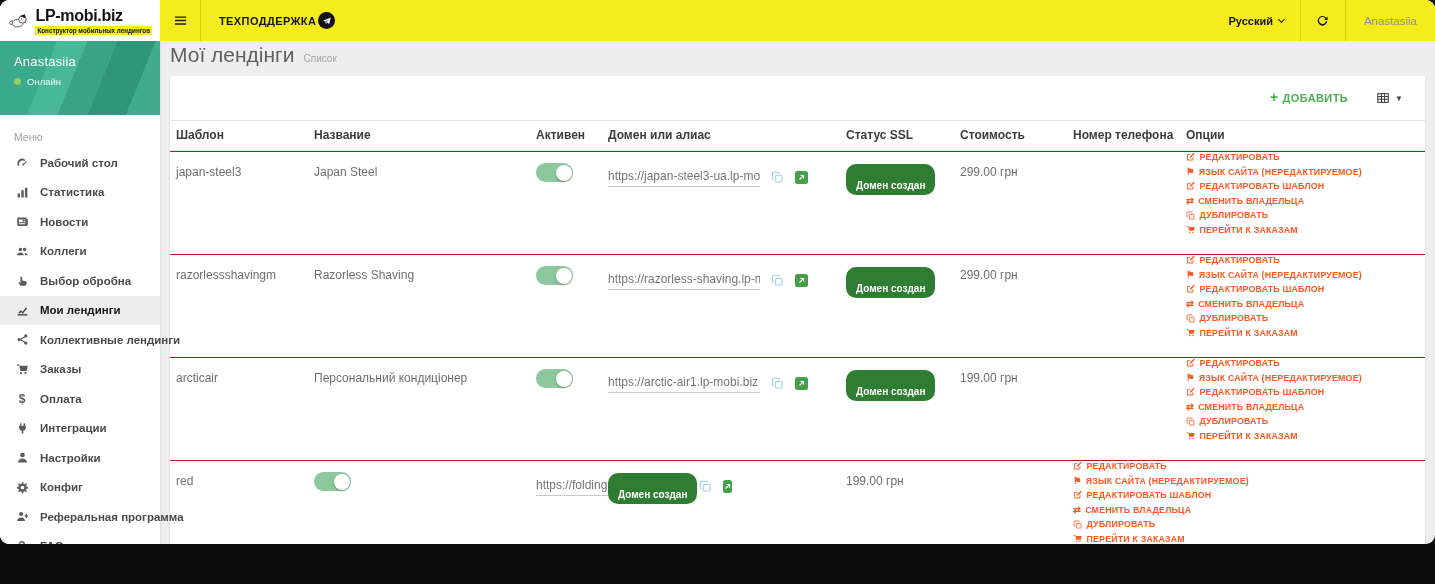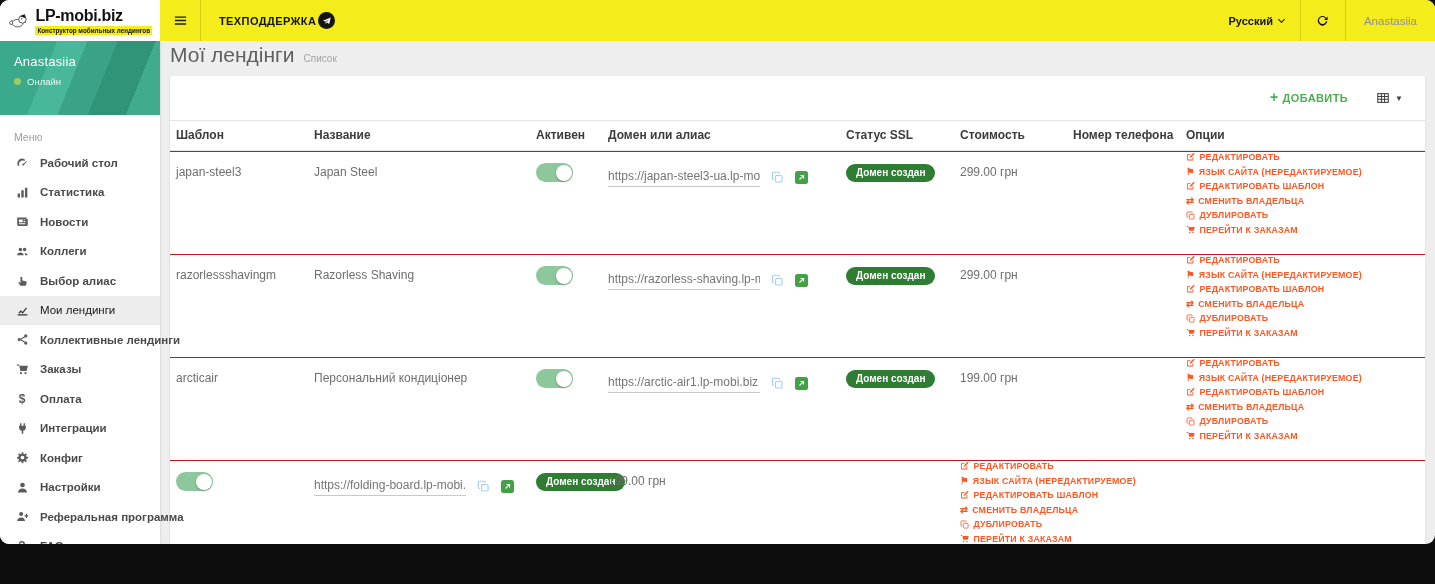--- a/index.html
+++ b/index.html
@@ -33,21 +33,21 @@
   .sidebar { position:absolute; top:41px; left:0; width:160px; bottom:0; background:#ffffff;
              box-shadow:1px 0 2px rgba(0,0,0,.08); z-index:4; }
   .upanel { height:74px; padding:13px 14px;
             background:linear-gradient(112deg,#3ba98c 0%,#3ba98c 30%,#48b79a 30%,#48b79a 46%,#3aa387 46%,#3aa387 62%,#2f9478 62%,#2f9478 82%,#41ab8e 82%); }
   .uname { color:#ffffff; font-size:13px; font-weight:500; letter-spacing:.2px; }
   .ustatus { margin-top:7px; display:flex; align-items:center; gap:6px; color:#eafff6; font-size:9.5px; }
   .dot { width:7px; height:7px; border-radius:50%; background:#9ccc65; }
   .menu-label { padding:16px 14px 5px; color:#9e9e9e; font-size:10.5px; }
   .mi { display:flex; align-items:center; height:29.5px; padding:0 14px; gap:10px; cursor:pointer;
         color:#4a4a4a; font-size:11.5px; font-weight:600; text-decoration:none; white-space:nowrap; }
-  .mi.active { background:#ededed; color:#181818; font-weight:400; }
+  .mi.active { background:#ededed; color:#181818; font-weight:700; }
   .mico { width:16px; display:flex; justify-content:center; color:#5c5c5c; flex:0 0 auto;
           font-size:12px; line-height:1; }
   .mico svg { width:13px; height:13px; }
   .mi.active .mico { color:#303030; }
 
   
   .main { position:absolute; left:160px; top:41px; right:0; bottom:0; overflow:hidden; }
   .page-head { padding:2px 10px 9px; display:flex; align-items:baseline; gap:9px; }
   .page-head h1 { font-size:21px; font-weight:400; color:#5f5f5f; }
   .page-sub { font-size:10px; color:#a3a3a3; }
@@ -75,21 +75,21 @@
   .c-domain { display:flex; align-items:center; gap:11px; padding-top:15px; }
   .domain-input { width:152px; border:0; border-bottom:1px solid #c9c9c9; font-size:12px; color:#757575;
                   outline:none; background:transparent; padding:2px 0 3px; font-family:"Liberation Sans",sans-serif; }
   .ic-copy { color:#9fd0f5; cursor:pointer; display:flex; }
   .ic-copy svg { width:13px; height:13px; }
   .ic-open { width:13px; height:13px; border-radius:2.5px; background:#43a047; display:flex;
              align-items:center; justify-content:center; cursor:pointer; color:#fff; }
   .ic-open svg { width:9px; height:9px; }
 
   .badge { display:inline-block; background:#2e7d32; color:#fff; font-size:10px; font-weight:700;
-           padding:3px 10px 4px; border-radius:10px; white-space:nowrap; }
+           padding:16px 10px 4px; border-radius:10px; white-space:nowrap; }
   .c-ssl { padding-top:12px; }
 
   .c-options { padding-top:0; }
   .opt { display:flex; align-items:center; gap:4px; color:#ff5722; font-size:8.8px; font-weight:700;
          letter-spacing:.2px; margin-bottom:4.6px; cursor:pointer; text-decoration:none; white-space:nowrap; }
   .oi { width:9.5px; height:9.5px; flex:0 0 auto; }
   .oi-t { font-size:9.5px; line-height:1; }
 
   .hidden-defs { position:absolute; width:0; height:0; overflow:hidden; }
 </style>
@@ -259,21 +259,21 @@
             </svg>
           </span>
           <span>Коллеги</span>
         </a>
       <a class="mi">
           <span class="mico">
             <svg>
               <use href="#i-pointer"></use>
             </svg>
           </span>
-          <span>Выбор алиас</span>
+          <span>Выбор обробна</span>
         </a>
       <a class="mi active">
           <span class="mico">
             <svg>
               <use href="#i-chartline"></use>
             </svg>
           </span>
           <span>Мои лендинги</span>
         </a>
       <a class="mi">
@@ -300,32 +300,32 @@
           <span class="mico">
             <svg>
               <use href="#i-plug"></use>
             </svg>
           </span>
           <span>Интеграции</span>
         </a>
       <a class="mi">
           <span class="mico">
             <svg>
+              <use href="#i-user"></use>
+            </svg>
+          </span>
+          <span>Настройки</span>
+        </a>
+      <a class="mi">
+          <span class="mico">
+            <svg>
               <use href="#i-gear"></use>
             </svg>
           </span>
           <span>Конфиг</span>
-        </a>
-      <a class="mi">
-          <span class="mico">
-            <svg>
-              <use href="#i-user"></use>
-            </svg>
-          </span>
-          <span>Настройки</span>
         </a>
       <a class="mi">
           <span class="mico">
             <svg>
               <use href="#i-useradd"></use>
             </svg>
           </span>
           <span>Реферальная программа</span>
         </a>
       <a class="mi">
@@ -536,20 +536,21 @@
           <a class="opt">
               <svg class="oi">
                 <use href="#i-cart"></use>
               </svg>
               <span>ПЕРЕЙТИ К ЗАКАЗАМ</span>
             </a>
         </div>
       </div>
 
       <div class="grid trow">
+        <div class="td">red</div>
         <div class="td"><span class="toggle"><span class="knob"></span></span></div>
         <div class="td c-domain">
           <input class="domain-input" value="https://folding-board.lp-mobi.biz" style="">
           <span class="ic-copy">
               <svg>
                 <use href="#i-copy"></use>
               </svg>
             </span>
           <span class="ic-open">
               <svg>

